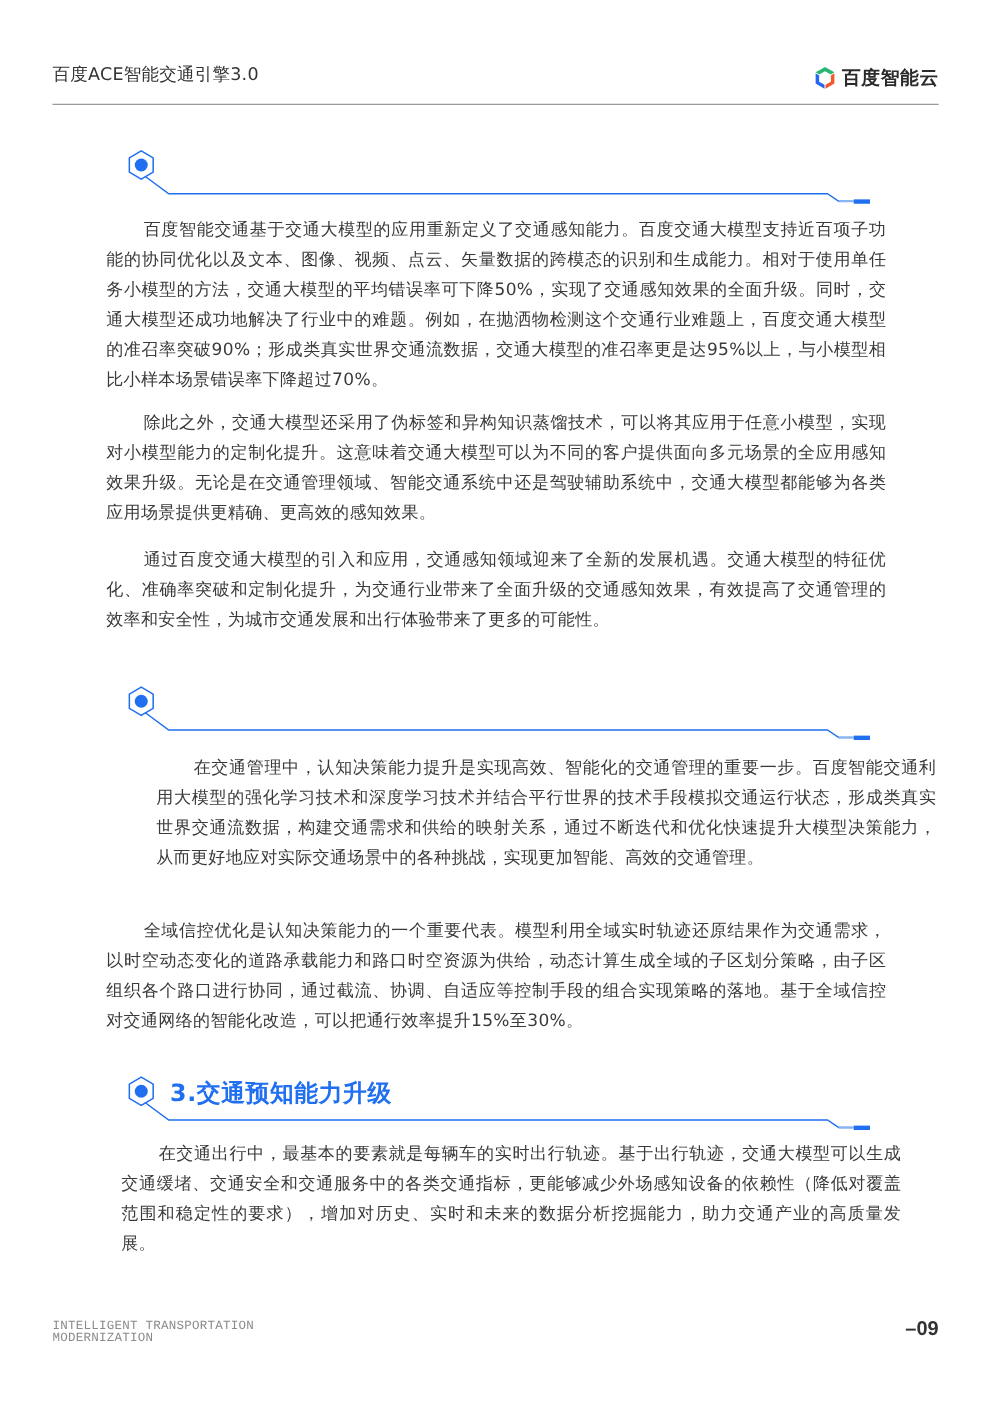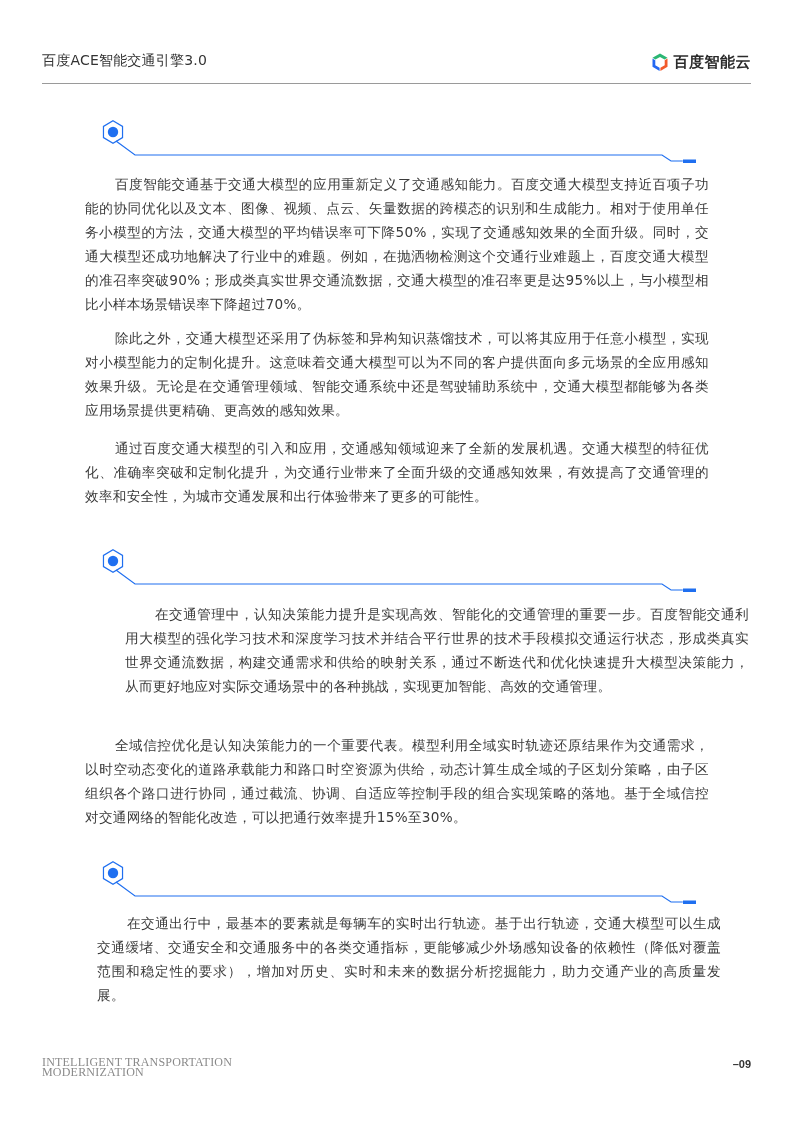--- a/index.html
+++ b/index.html
@@ -12,23 +12,23 @@
   .logo { position: absolute; right: 0; top: 52px; height: 20px; display: flex; align-items: flex-end; gap: 4px; }
   .logo svg { width: 20px; height: 20px; display: block; }
   .logo-text { font-size: 15px; font-weight: bold; color: #2b2b2b; line-height: 20px; letter-spacing: 0.5px; }
 
   .section-head { position: absolute; left: 98px; width: 600px; height: 50px; }
   .section-head svg.deco { position: absolute; left: 0; top: 0; width: 600px; height: 50px; overflow: visible; }
   .section-title { position: absolute; left: 38px; top: 3px; font-size: 19px; font-weight: bold; color: #1f6ff0; line-height: 28px; letter-spacing: 0.5px; }
 
   .para { position: absolute; left: 85px; width: 624px; font-size: 13.6px; line-height: 24px; color: #3a3a3a; text-align: justify; text-indent: 2.2em; letter-spacing: 0.3px; }
 
-  .footer-left { position: absolute; left: 42px; top: 1057px; font-family: Liberation Serif, serif; font-size: 12px; line-height: 10px; color: #8a8a8a; letter-spacing: 0.2px; }
+  .footer-left { position: absolute; left: 42px; top: 1057px; font-family: Liberation Mono, monospace; font-size: 10px; line-height: 10px; color: #8a8a8a; letter-spacing: 0.2px; }
   .footer-left div { white-space: nowrap; }
-  .page-num { position: absolute; right: 42px; top: 1057px; font-family: "Liberation Sans", sans-serif; font-size: 11px; font-weight: bold; color: #333333; line-height: 14px; }
+  .page-num { position: absolute; right: 42px; top: 1057px; font-family: "Liberation Sans", sans-serif; font-size: 16px; font-weight: bold; color: #333333; line-height: 14px; }
 </style>
 </head>
 <body>
 
 <div class="header">
   <div class="header-title">百度ACE智能交通引擎3.0</div>
   <div class="logo">
     <svg viewBox="0 0 20 20">
       <path d="M10 1.5 L17.5 5.8 L14.6 7.5 L10 4.9 L5.4 7.5 L2.5 5.8 Z" fill="#2bb673"></path>
       <path d="M2.5 6.6 L5.3 8.3 L5.3 13.3 L9.6 15.8 L9.6 18.9 L2.5 14.8 Z" fill="#2468f2"></path>
@@ -73,20 +73,21 @@
 <div class="section-head" style="top:858px;">
   <svg class="deco" viewBox="0 0 600 50">
     <polyline points="18,24 37,38 564,38 573,44 584,44" fill="none" stroke="#1f6ff0" stroke-width="1.2"></polyline>
     <line x1="573" y1="44" x2="586" y2="44" stroke="#8ab4f8" stroke-width="1.5"></line>
     <rect x="585" y="42.5" width="13" height="3.5" fill="#1f6ff0"></rect>
   </svg>
   <svg viewBox="0 0 30 30" style="position:absolute;left:2px;top:2px;width:26px;height:26px;">
     <polygon points="15,2 26,8.5 26,21.5 15,28 4,21.5 4,8.5" fill="none" stroke="#1f6ff0" stroke-width="1.4"></polygon>
     <circle cx="15" cy="15" r="6" fill="#1f6ff0"></circle>
   </svg>
+  <div class="section-title">3.交通预知能力升级</div>
 </div>
 
 <p class="para" style="top:911px;margin-left:12px;">在交通出行中，最基本的要素就是每辆车的实时出行轨迹。基于出行轨迹，交通大模型可以生成交通缓堵、交通安全和交通服务中的各类交通指标，更能够减少外场感知设备的依赖性（降低对覆盖范围和稳定性的要求），增加对历史、实时和未来的数据分析挖掘能力，助力交通产业的高质量发展。</p>
 
 <div class="footer-left">
   <div>INTELLIGENT TRANSPORTATION</div>
   <div>MODERNIZATION</div>
 </div>
 <div class="page-num">–09</div>
 

